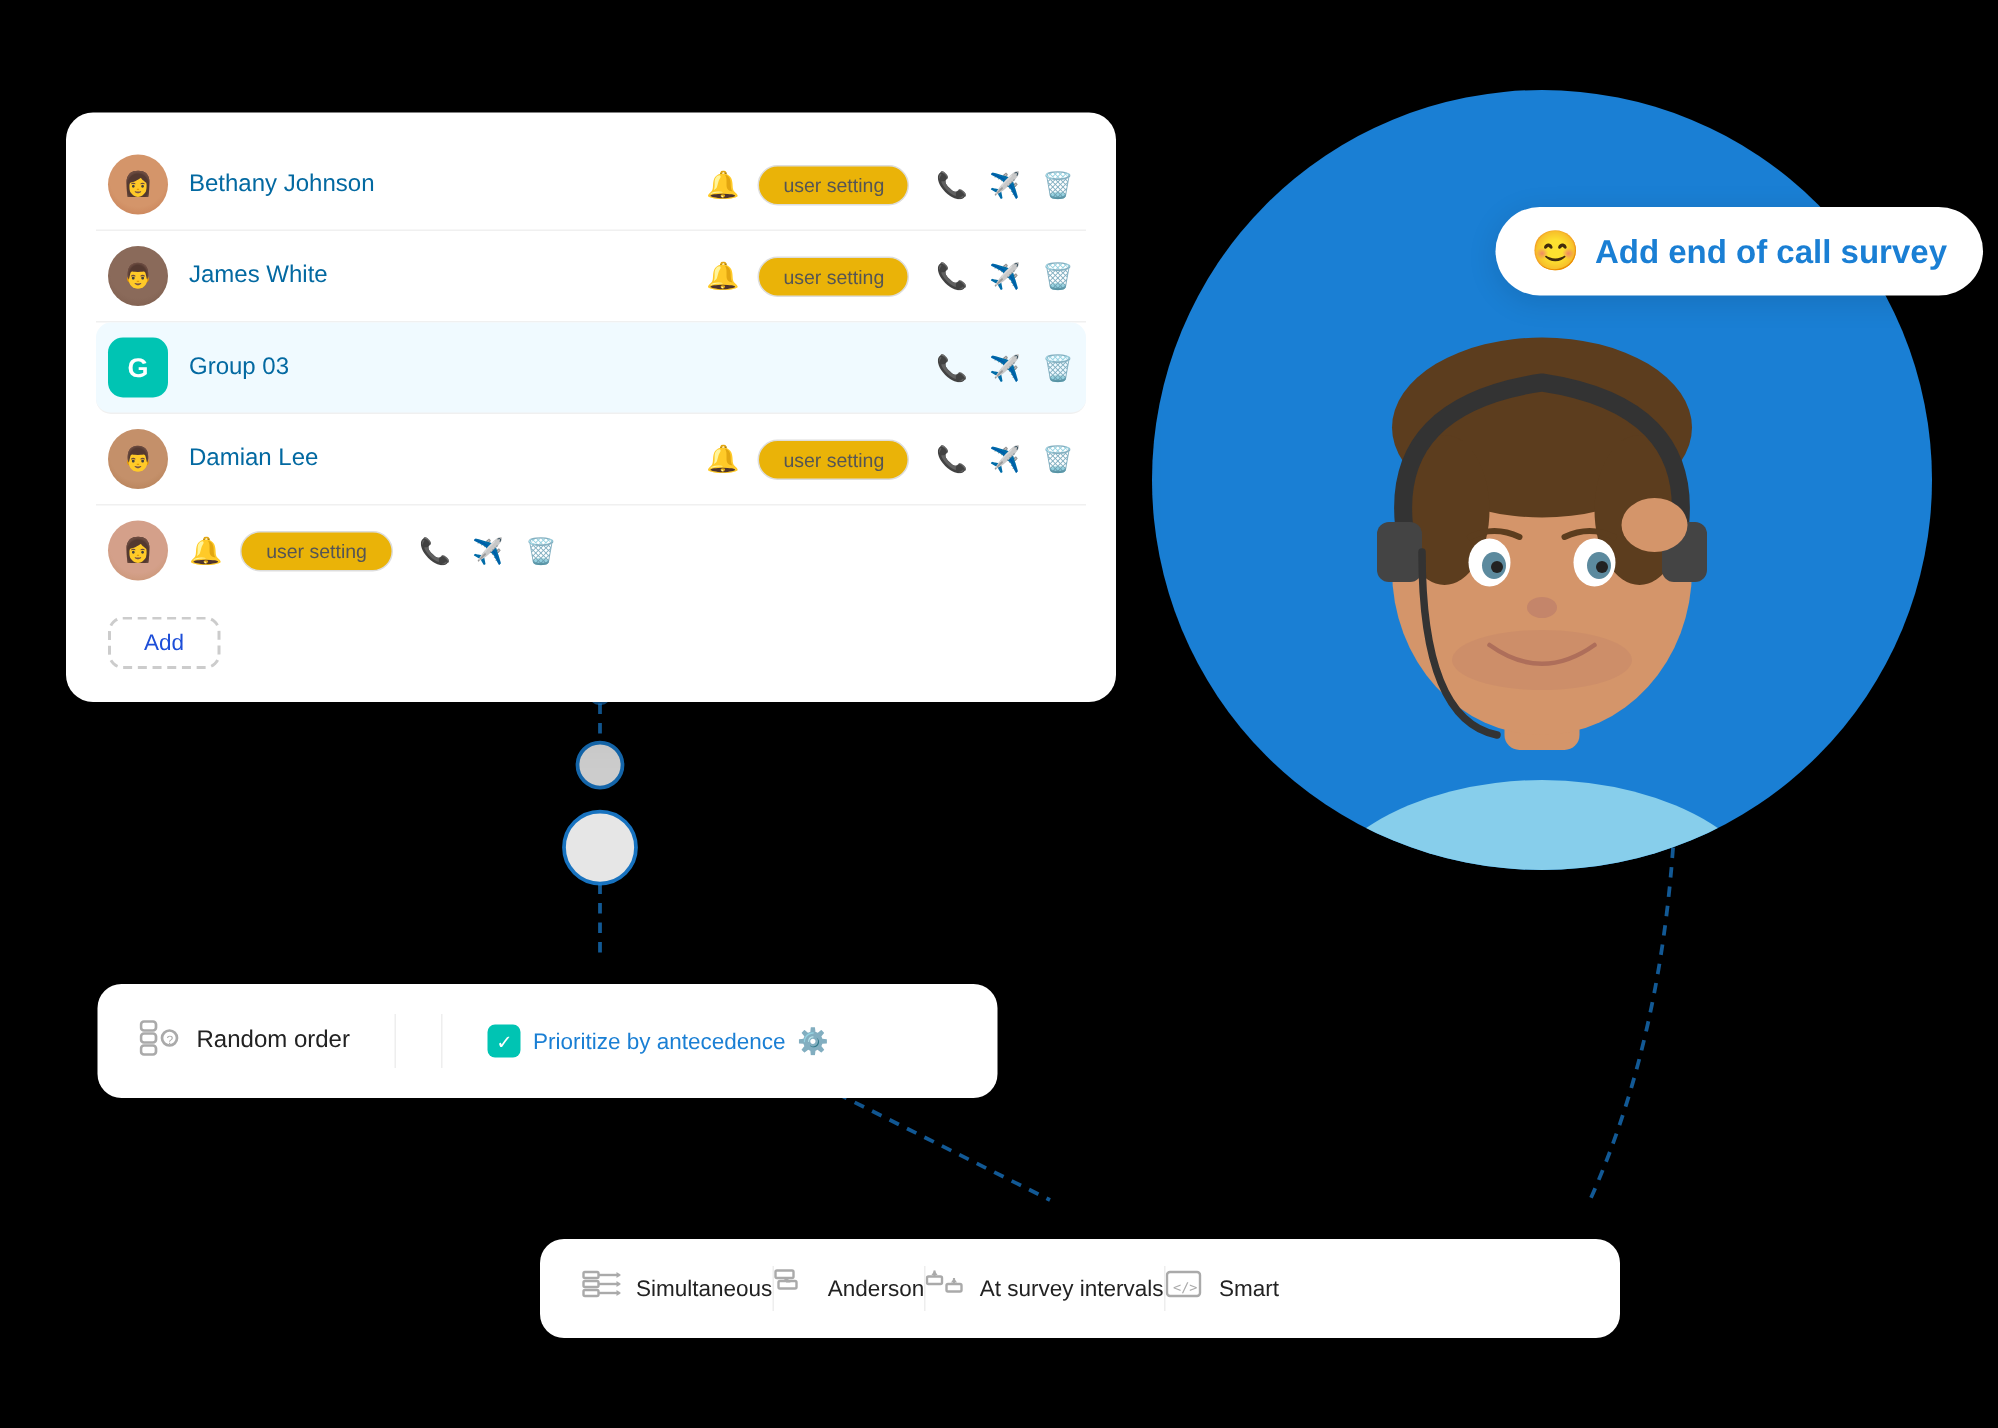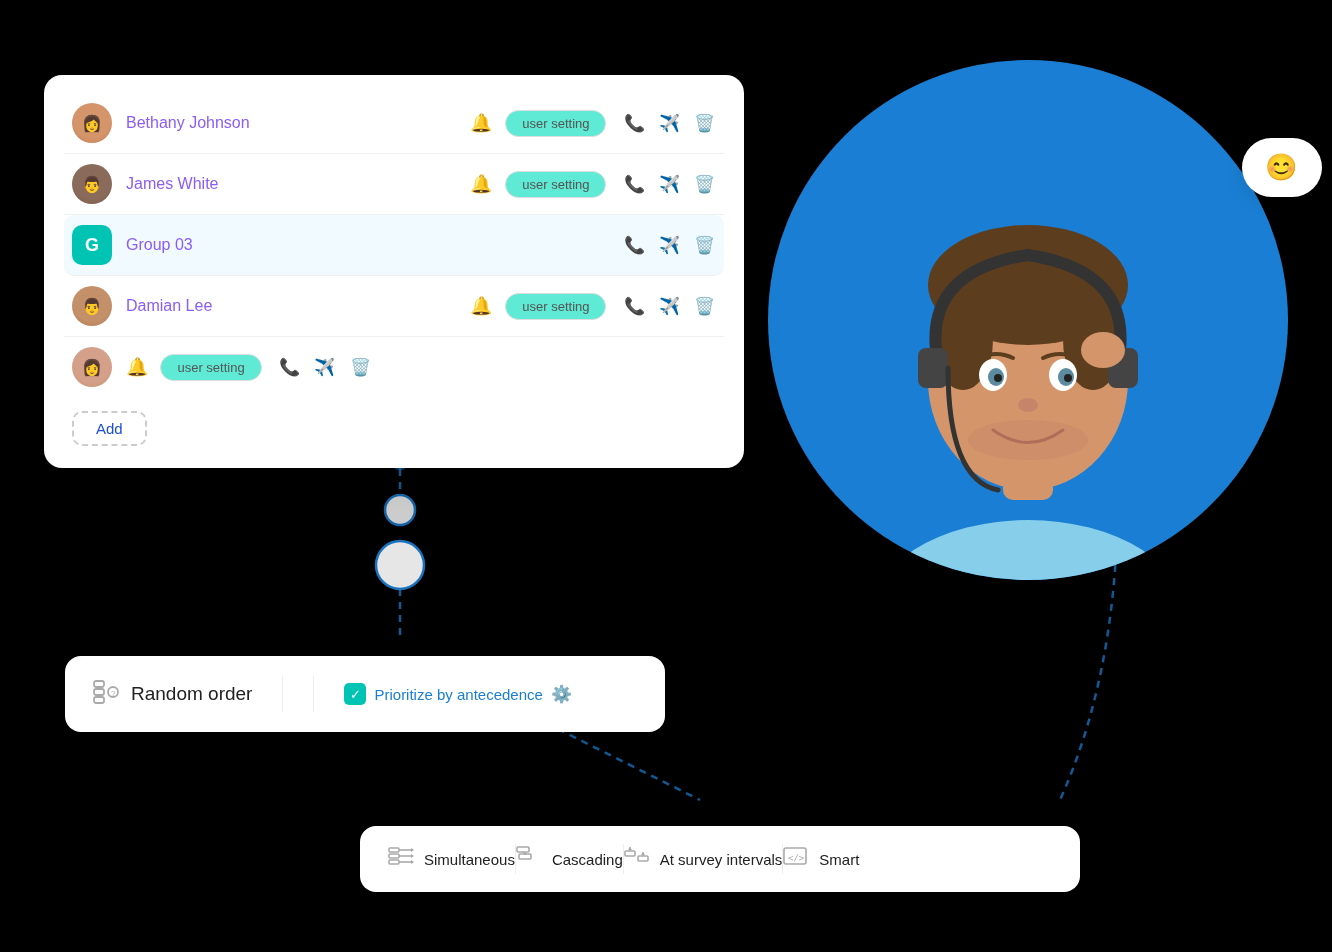--- a/index.html
+++ b/index.html
@@ -62,27 +62,27 @@
       font-size: 18px;
       font-weight: bold;
       color: #fff;
       margin-right: 14px;
       flex-shrink: 0;
     }
 
     .user-name {
       flex: 1;
       font-size: 16px;
-      color: #8b5cf6;
+      color: #0369a1;
       font-weight: 500;
     }
 
     .user-setting-btn {
       border: 1.5px solid #ddd;
-      background: #5eead4;
+      background: #eab308;
       border-radius: 20px;
       padding: 5px 16px;
       font-size: 13px;
       color: #555;
       cursor: pointer;
       margin-right: 18px;
     }
 
     .bell-icon {
       color: #aaa;
@@ -205,21 +205,21 @@
     }
 
     .order-option {
       display: flex;
       align-items: center;
       gap: 10px;
       cursor: pointer;
     }
 
     .order-option-label {
-      font-size: 19px;
+      font-size: 16px;
       color: #222;
       font-weight: 500;
     }
 
     .order-option-icon {
       font-size: 18px;
       color: #aaa;
     }
 
     .order-divider {
@@ -451,20 +451,21 @@
 
       <path d="M 130 268 Q 130 380 180 390" stroke="#333" stroke-width="5" fill="none" stroke-linecap="round"></path>
 
       <ellipse cx="285" cy="250" rx="22" ry="18" fill="#d4956a"></ellipse>
     </svg>
   </div>
 </div>
 
 <div class="survey-badge">
   <span class="smiley-icon">😊</span>
+  <span class="survey-badge-text">Add end of call survey</span>
 </div>
 
 <div class="order-panel">
 
   <div class="order-option">
     <span class="order-option-icon">
       <svg width="28" height="24" viewBox="0 0 28 24" fill="none" xmlns="http://www.w3.org/2000/svg">
         <rect x="1" y="1" width="10" height="6" rx="2" stroke="#aaa" stroke-width="1.8" fill="none"></rect>
         <rect x="1" y="9" width="10" height="6" rx="2" stroke="#aaa" stroke-width="1.8" fill="none"></rect>
         <rect x="1" y="17" width="10" height="6" rx="2" stroke="#aaa" stroke-width="1.8" fill="none"></rect>
@@ -509,21 +510,21 @@
 
   <div class="strategy-option">
     <span class="strategy-icon">
       <svg width="26" height="22" viewBox="0 0 26 22" fill="none" xmlns="http://www.w3.org/2000/svg">
         <rect x="1" y="1" width="12" height="5" rx="1" stroke="#aaa" stroke-width="1.6" fill="none"></rect>
         <rect x="3" y="8" width="12" height="5" rx="1" stroke="#aaa" stroke-width="1.6" fill="none"></rect>
         <line x1="7" y1="6" x2="9" y2="8" stroke="#aaa" stroke-width="1.6"></line>
         <polygon points="8,9 11,9 9,6" fill="#aaa"></polygon>
       </svg>
     </span>
-    <span class="strategy-option-label">Cascading</span>
+    <span class="strategy-option-label">Anderson</span>
   </div>
   <div class="strategy-divider"></div>
 
   <div class="strategy-option">
     <span class="strategy-icon">
       <svg width="26" height="22" viewBox="0 0 26 22" fill="none" xmlns="http://www.w3.org/2000/svg">
         <rect x="1" y="5" width="10" height="5" rx="1" stroke="#aaa" stroke-width="1.6" fill="none"></rect>
         <rect x="14" y="10" width="10" height="5" rx="1" stroke="#aaa" stroke-width="1.6" fill="none"></rect>
         <line x1="6" y1="1" x2="6" y2="5" stroke="#aaa" stroke-width="1.4"></line>
         <line x1="19" y1="6" x2="19" y2="10" stroke="#aaa" stroke-width="1.4"></line>

